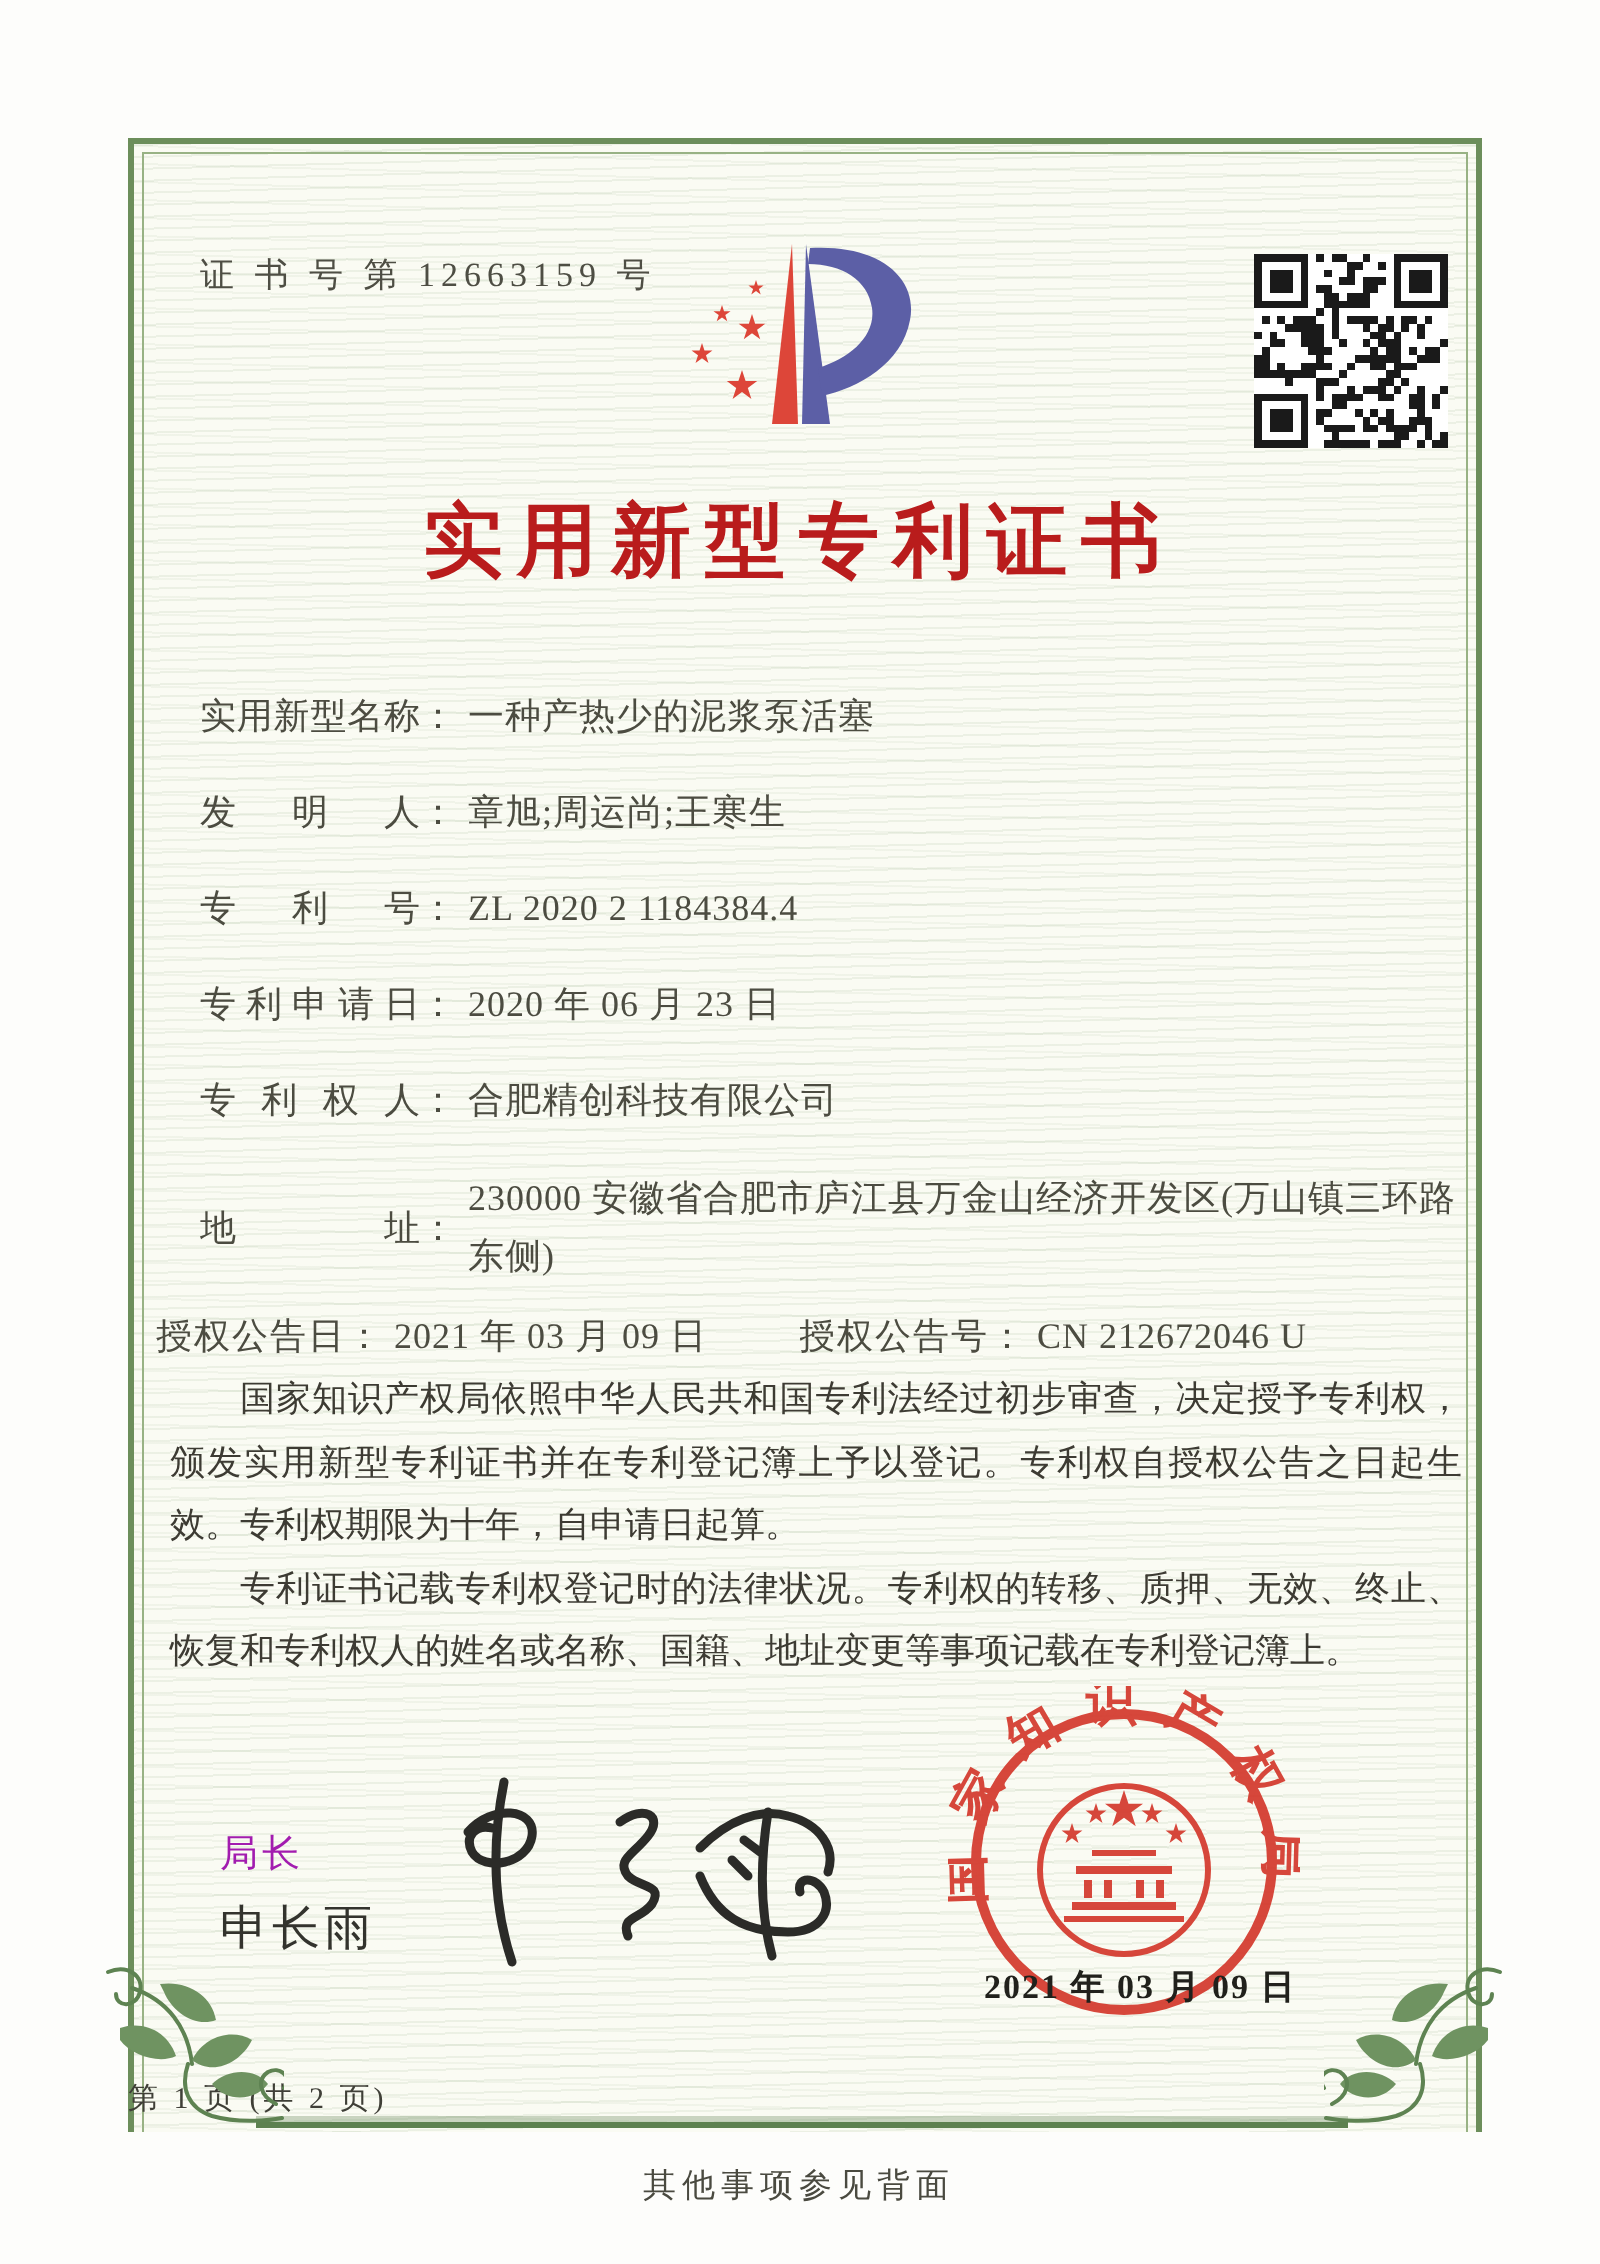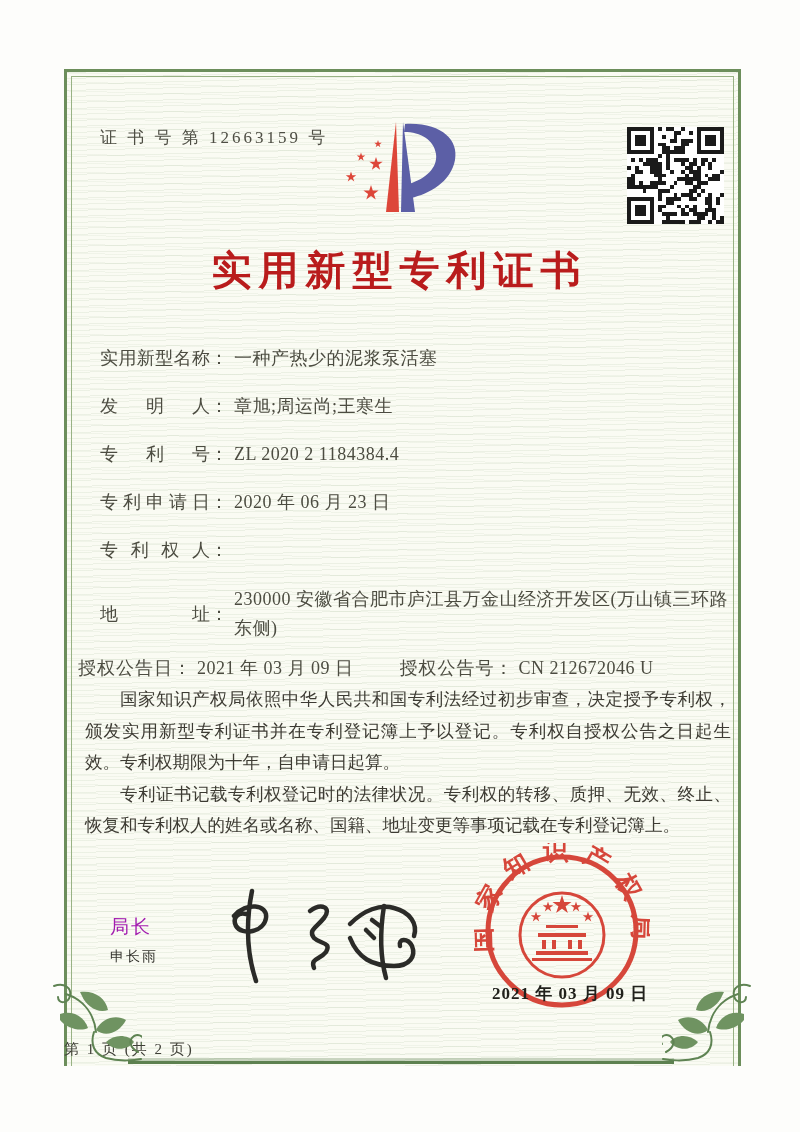--- a/index.html
+++ b/index.html
@@ -54,21 +54,21 @@
 
   
   .body-text{
     position:absolute;left:85px;top:684px;width:646px;
     font-size:17.5px;line-height:31.5px;color:#3d3b33;text-align:justify;
   }
   .body-text p{margin:0;text-indent:2em;}
 
   
   .sig-role{position:absolute;left:110px;top:914px;font-size:19px;color:#a21caf;letter-spacing:2px;}
-  .sig-name{position:absolute;left:110px;top:948px;font-size:14px;color:#33332d;letter-spacing:2px;}
+  .sig-name{position:absolute;left:110px;top:948px;font-size:24px;color:#33332d;letter-spacing:2px;}
   .sig-svg{position:absolute;left:222px;top:886px;width:210px;height:100px;}
 
   
   .seal{position:absolute;left:474px;top:843px;width:176px;height:176px;opacity:0.92;z-index:2;}
   .seal-date{
     position:absolute;left:492px;top:982px;font-size:17px;font-weight:700;color:#21211c;
     letter-spacing:1px;white-space:nowrap;z-index:3;
   }
 
   
@@ -337,20 +337,21 @@
       <span class="fvalue">ZL 2020 2 1184384.4</span>
     </div>
     <div class="frow">
       <span class="flabel">专利申请日</span>
       <span class="colon">：</span>
       <span class="fvalue">2020 年 06 月 23 日</span>
     </div>
     <div class="frow">
       <span class="flabel">专利权人</span>
       <span class="colon">：</span>
+      <span class="fvalue">合肥精创科技有限公司</span>
     </div>
     <div class="frow frow-addr">
       <span class="flabel">地址</span>
       <span class="colon">：</span>
       <span class="fvalue">230000 安徽省合肥市庐江县万金山经济开发区(万山镇三环路东侧)</span>
     </div>
     <div class="frow frow-grant">
       <span class="grant-group">
         <span class="flabel">授权公告日</span>
         <span class="colon">：</span>
@@ -427,14 +428,15 @@
     <path d="M4,6 C14,2 22,8 20,16 C18,24 8,24 8,17"></path>
     <path d="M16,14 C34,20 44,34 46,52"></path>
     <path d="M10,34 C22,30 34,36 38,48 C30,52 16,48 10,40 Z" fill="#6f9361" stroke="none"></path>
     <path d="M30,12 C44,10 56,18 58,30 C48,34 36,26 32,16 Z" fill="#6f9361" stroke="none"></path>
     <path d="M46,50 C52,38 66,34 76,40 C70,52 56,58 46,50 Z" fill="#6f9361" stroke="none"></path>
     <path d="M44,52 C40,64 44,74 56,78 C70,82 86,80 91,79"></path>
     <path d="M56,62 C64,54 78,54 84,62 C78,70 64,72 56,62 Z" fill="#6f9361" stroke="none"></path>
     <path d="M88,72 C80,68 78,60 84,56 C90,53 96,58 92,64"></path>
   </svg>
 
+  <div class="back-note">其他事项参见背面</div>
 
 </div>
 
 </body></html>

